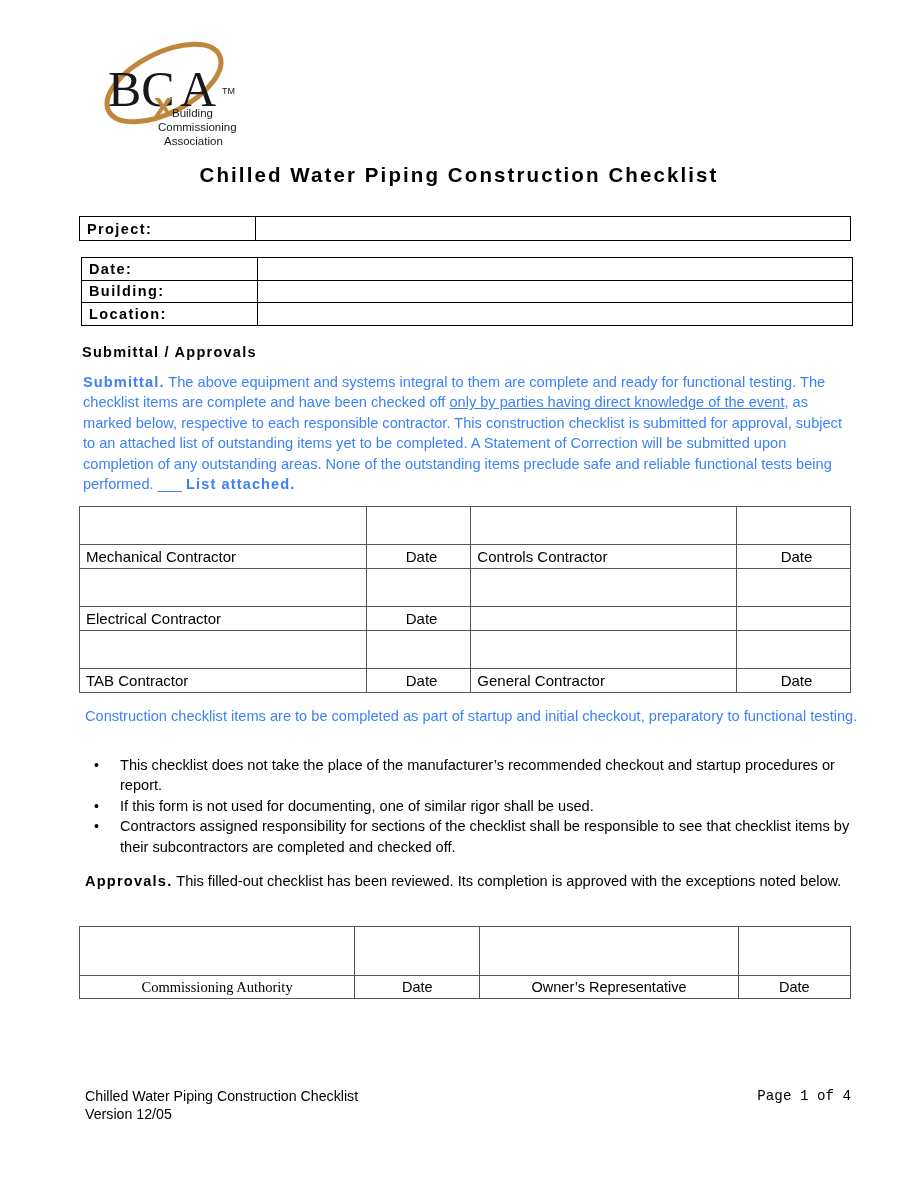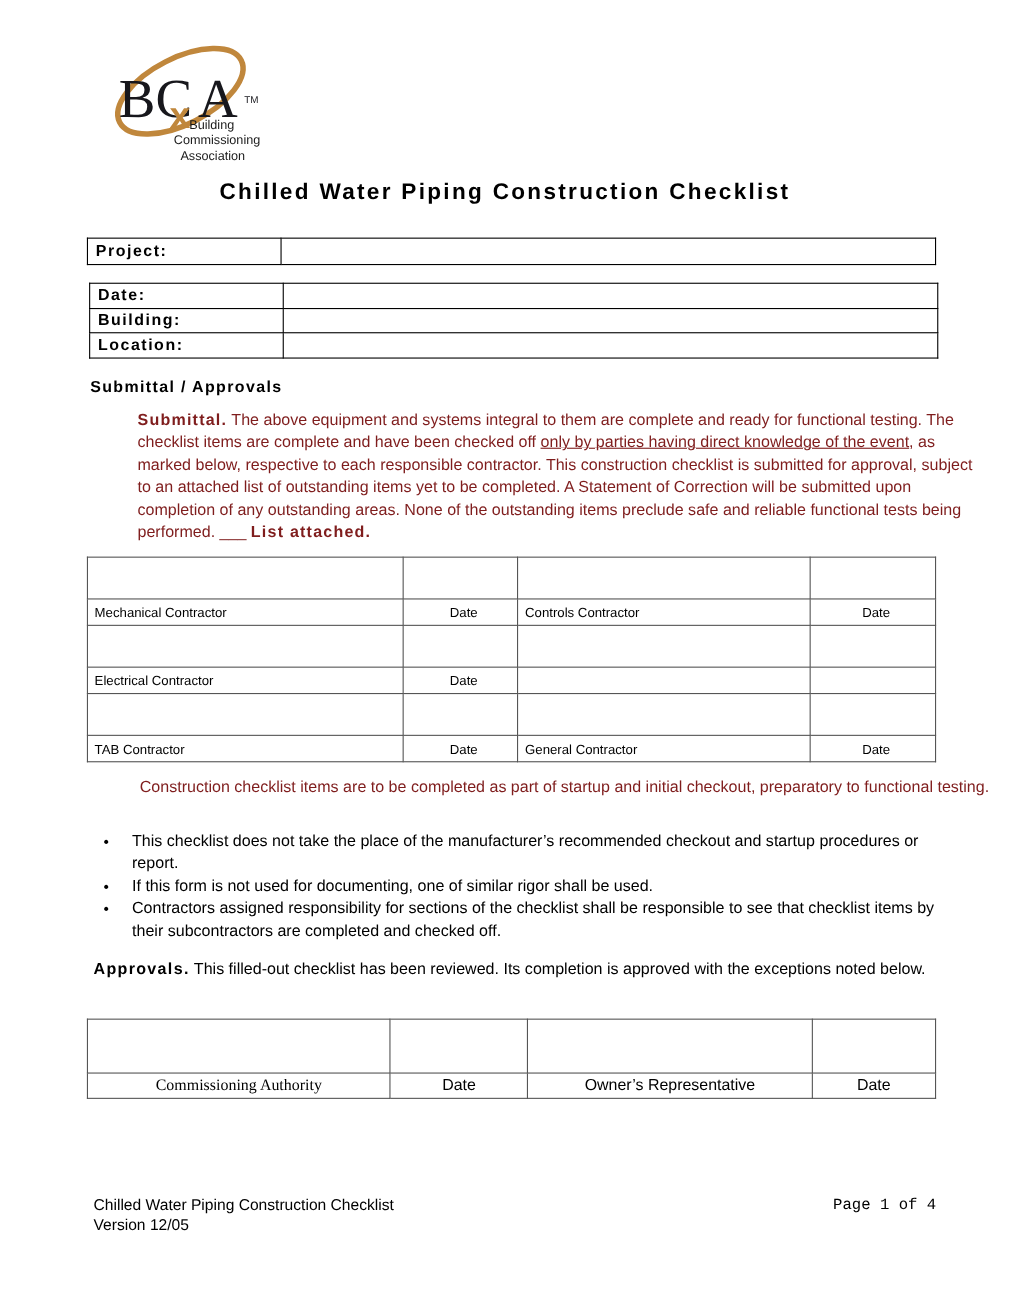--- a/index.html
+++ b/index.html
@@ -90,41 +90,40 @@
     top: 344px;
     font-size: 14.5px;
     font-weight: bold;
     letter-spacing: 1.25px;
   }
 
   .body-copy {
     position: absolute;
     font-size: 14.6px;
     line-height: 20.4px;
-    color: #7f1d1d;
-    margin-left: 42px;
+    color: #3b82f6;
   }
   #submittal-para {
     left: 83px;
     top: 372px;
     width: 772px;
     text-align: left;
   }
   #submittal-para b {
     font-weight: bold;
     letter-spacing: 1.1px;
   }
   .u { text-decoration: underline; }
   .bold-sp { font-weight: bold; letter-spacing: 1.1px; }
 
   
   #sign-table { left: 79px; top: 506px; width: 772px; }
   #sign-table td { border: 1px solid #555; }
   #sign-table tr.blank td { height: 37px; }
-  #sign-table tr.labels td { height: 23px; font-size: 12px; padding-left: 6px; }
+  #sign-table tr.labels td { height: 23px; font-size: 15px; padding-left: 6px; }
   #sign-table td.c1 { width: 291px; }
   #sign-table td.c2 { width: 101px; text-align: center; padding-left: 0; }
   #sign-table td.c3 { width: 269px; }
   #sign-table td.c4 { width: 111px; text-align: center; padding-left: 0; }
 
   
   #construction-note {
     left: 85px;
     top: 706px;
     width: 775px;

